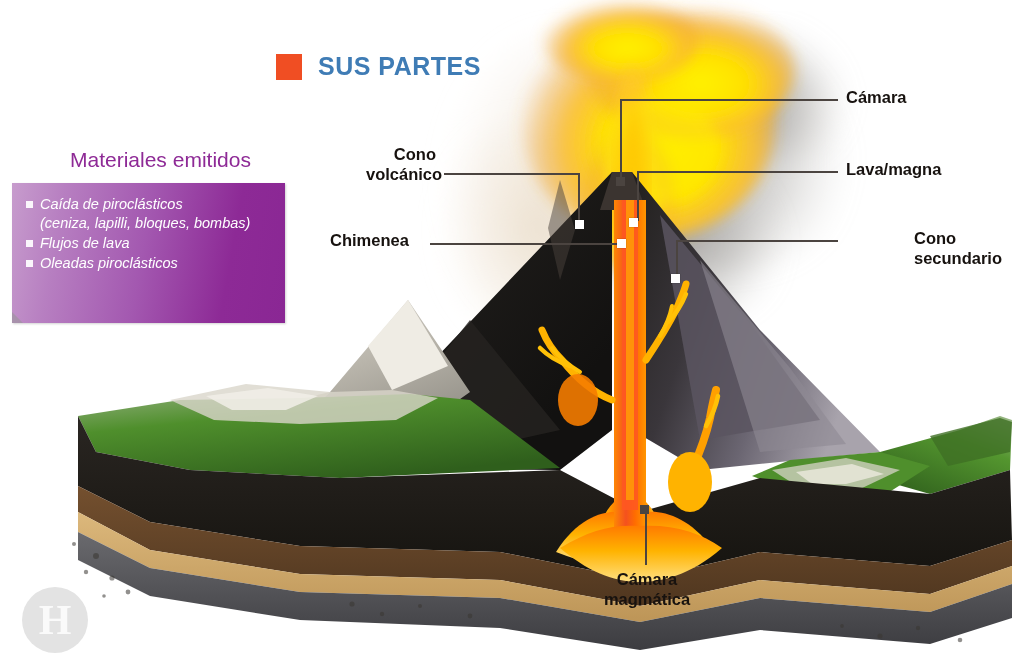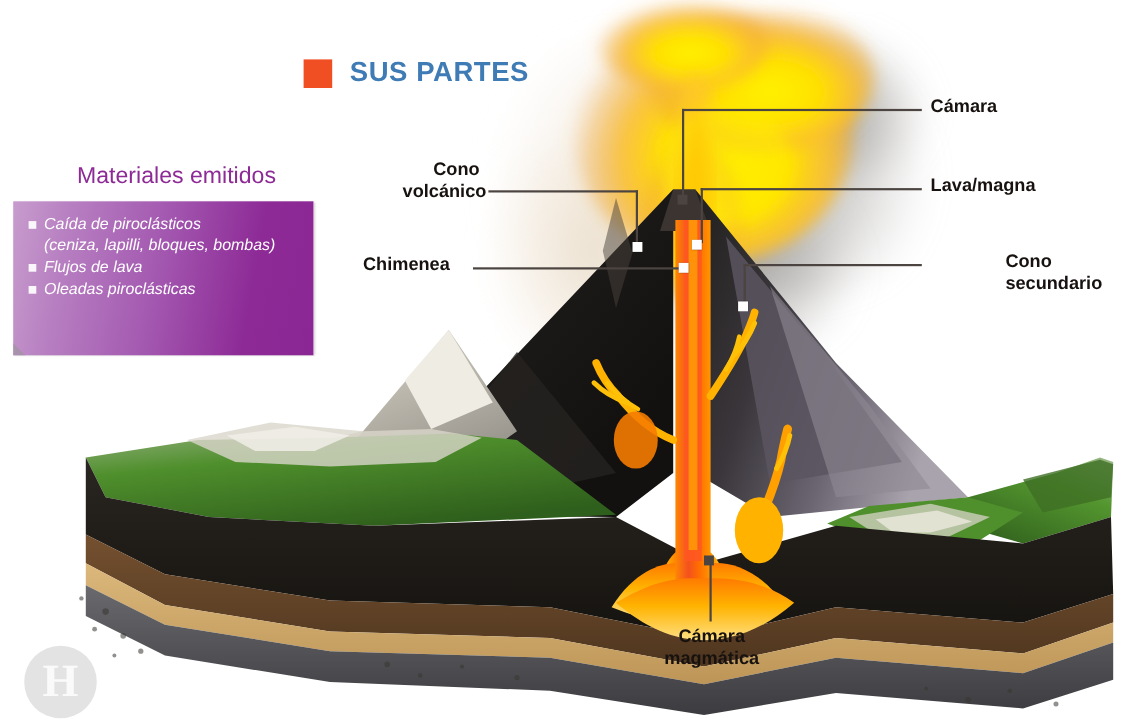--- a/index.html
+++ b/index.html
@@ -244,21 +244,21 @@
         <span class="lg-bul"></span>
         <span class="lg-txt">Caída de piroclásticos
 (ceniza, lapilli, bloques, bombas)</span>
       </li>
       <li class="lg-li">
         <span class="lg-bul"></span>
         <span class="lg-txt">Flujos de lava</span>
       </li>
       <li class="lg-li">
         <span class="lg-bul"></span>
-        <span class="lg-txt">Oleadas piroclásticas</span>
+        <span class="lg-txt">Oleadas piroclásticos</span>
       </li>
     </ul>
     <div class="lg-corner"></div>
   </div>
 
   <div class="lbl" style="left:366px;top:144px;text-align:right;width:70px;">Cono
 volcánico</div>
   <div class="lead h" style="left:444px;top:173px;width:136px;"></div>
   <div class="lead v" style="left:578px;top:173px;height:51px;"></div>
   <div class="mk w" style="left:575px;top:220px;"></div>

